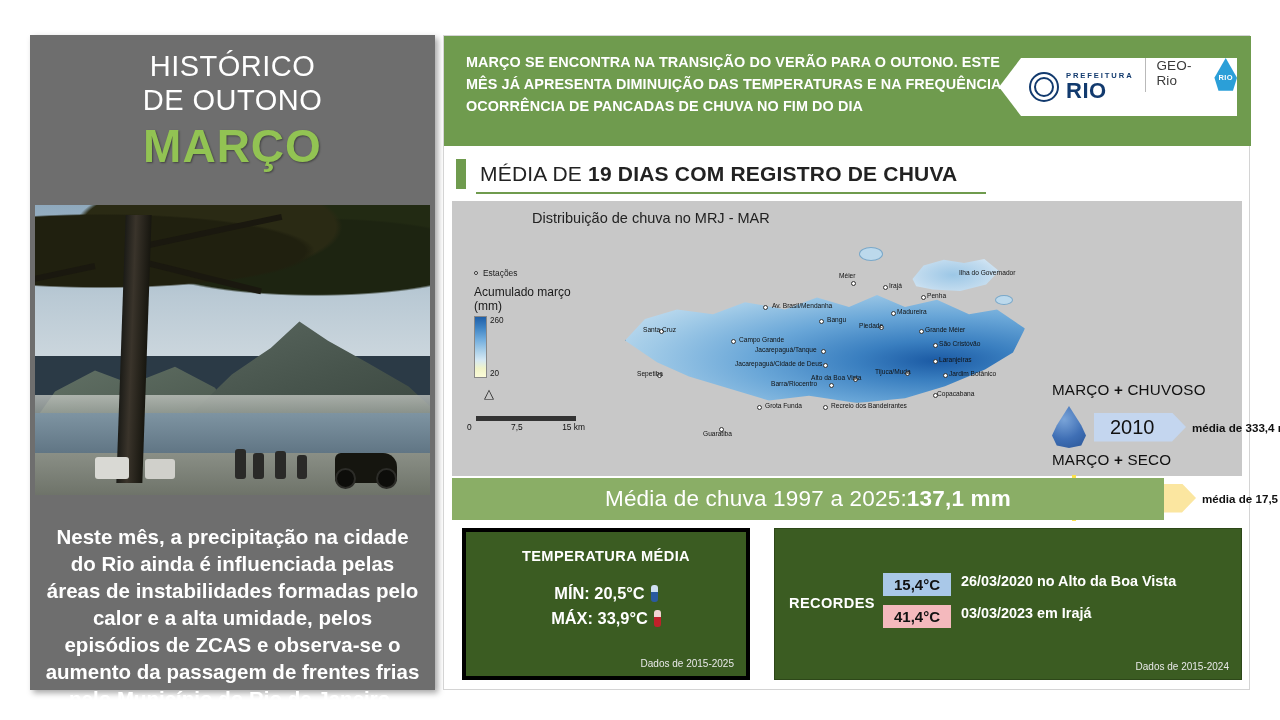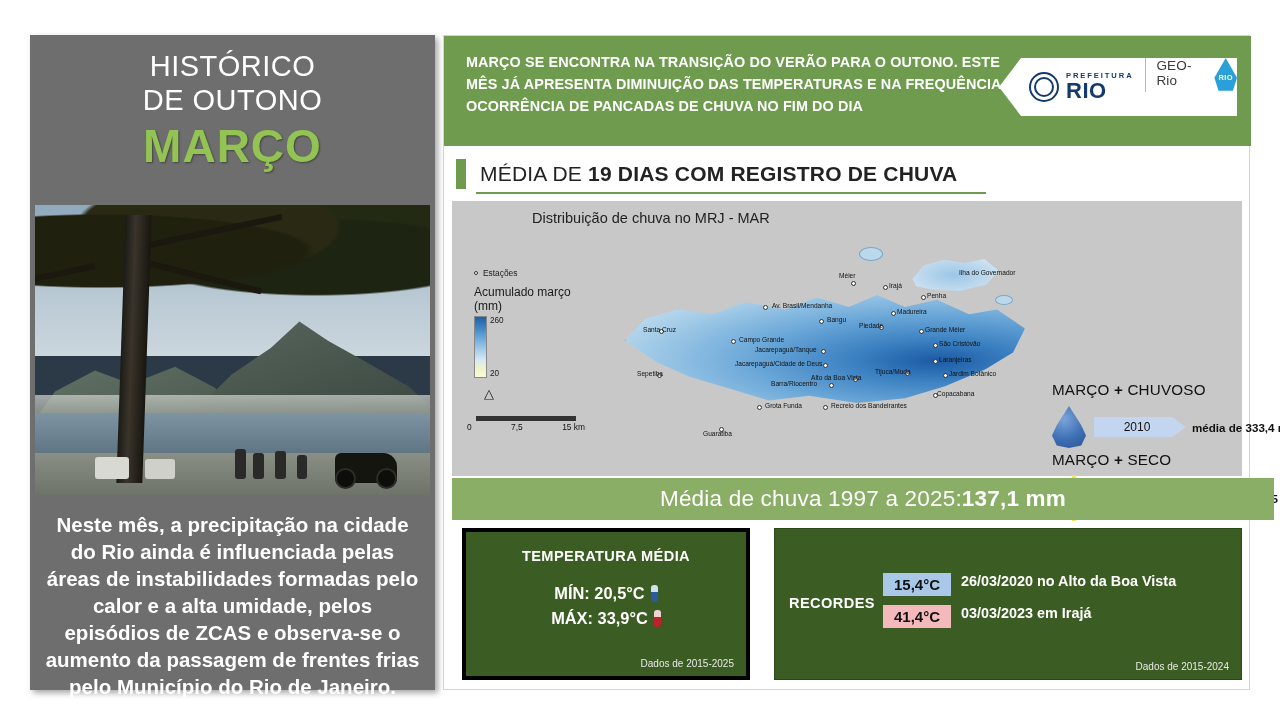--- a/index.html
+++ b/index.html
@@ -99,21 +99,21 @@
   }
   .ph-moto:before, .ph-moto:after{
     content:""; position:absolute; bottom:-6px; width:17px; height:17px;
     border-radius:50%; background:#0d0d0a; border:2px solid #2c2c28;
   }
   .ph-moto:before{ left:0; }
   .ph-moto:after{ right:0; }
 
   #left-text {
     position: absolute;
-    left: 0; top: 470px;
+    left: 0; top: 482px;
     width: 405px;
     padding: 6px 14px 0 14px;
     color: #ffffff;
     font-size: 20.5px;
     font-weight: bold;
     line-height: 1.32;
     text-align: center;
   }
 
   
@@ -279,32 +279,32 @@
   .sun-core {
     position:absolute; left:11px; top:11px; width:22px; height:22px;
     border-radius:50%; background:#fbe14a; border:1px solid #e0c020;
   }
   .sun-ray {
     position:absolute; left:20px; top:-1px; width:4px; height:46px;
     background:#fbe14a; transform-origin: 50% 50%;
   }
   .year-tag {
     position:relative; margin-left: 8px;
-    padding: 3px 22px 3px 16px; font-size: 12px; color:#111;
+    padding: 3px 22px 3px 16px; font-size: 20px; color:#111;
     clip-path: polygon(0 0, calc(100% - 14px) 0, 100% 50%, calc(100% - 14px) 100%, 0 100%);
-    min-width: 92px; text-align:center;
+    min-width: 92px; text-align:left;
   }
   .yt-blue { background: #c4d6ef; }
   .yt-yellow { background: #fbe6a0; }
   .stat-note { font-size: 11.6px; font-weight: bold; color:#111; margin-left: 6px; white-space:nowrap; }
 
   
   #avg-bar {
     position: absolute; left: 8px; top: 442px;
-    width: 822px; height: 42px;
+    width: 712px; height: 42px;
     background: #8aae66;
     display:flex; align-items:center; justify-content:center;
     color:#ffffff; font-size: 22.5px; letter-spacing:.2px;
   }
   #avg-bar b { font-weight:bold; }
 
   
   #temp-box {
     position:absolute; left: 18px; top: 492px;
     width: 288px; height: 152px;

